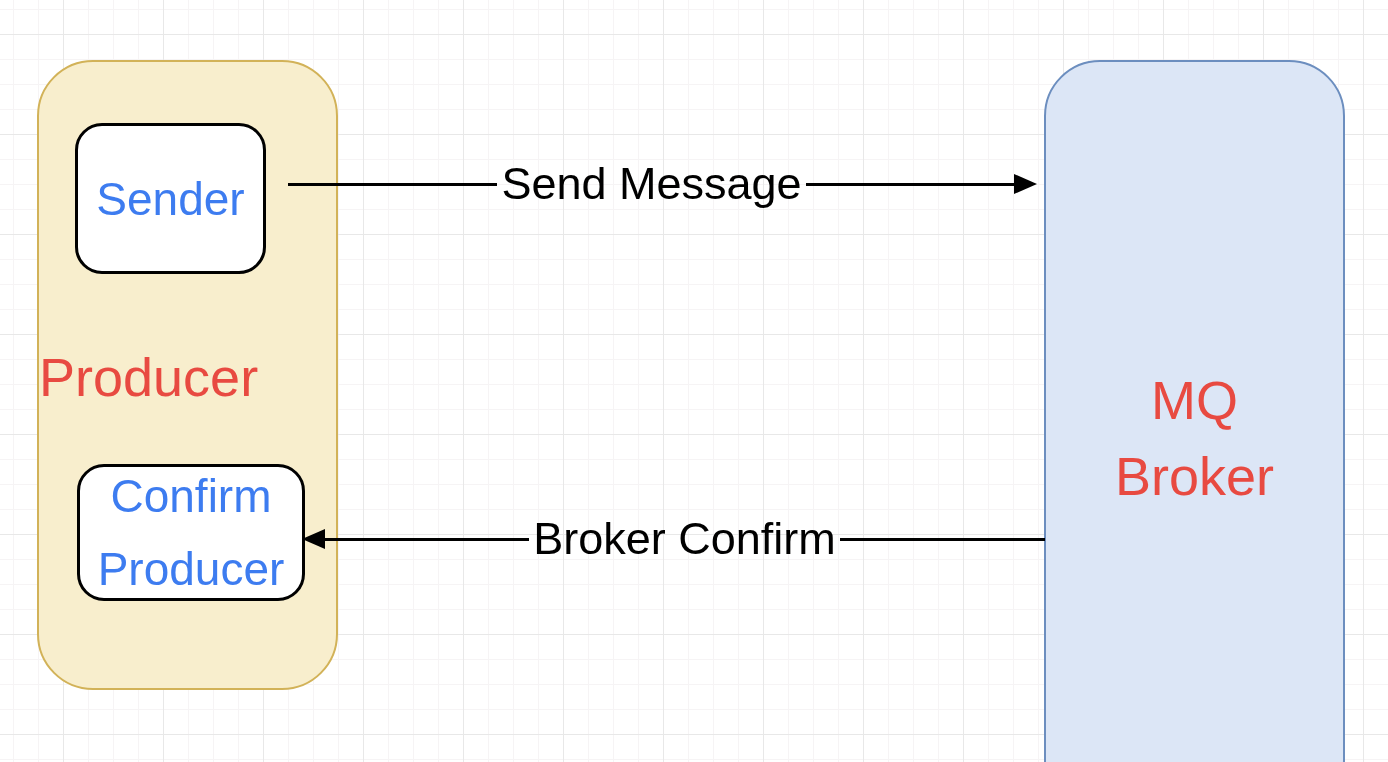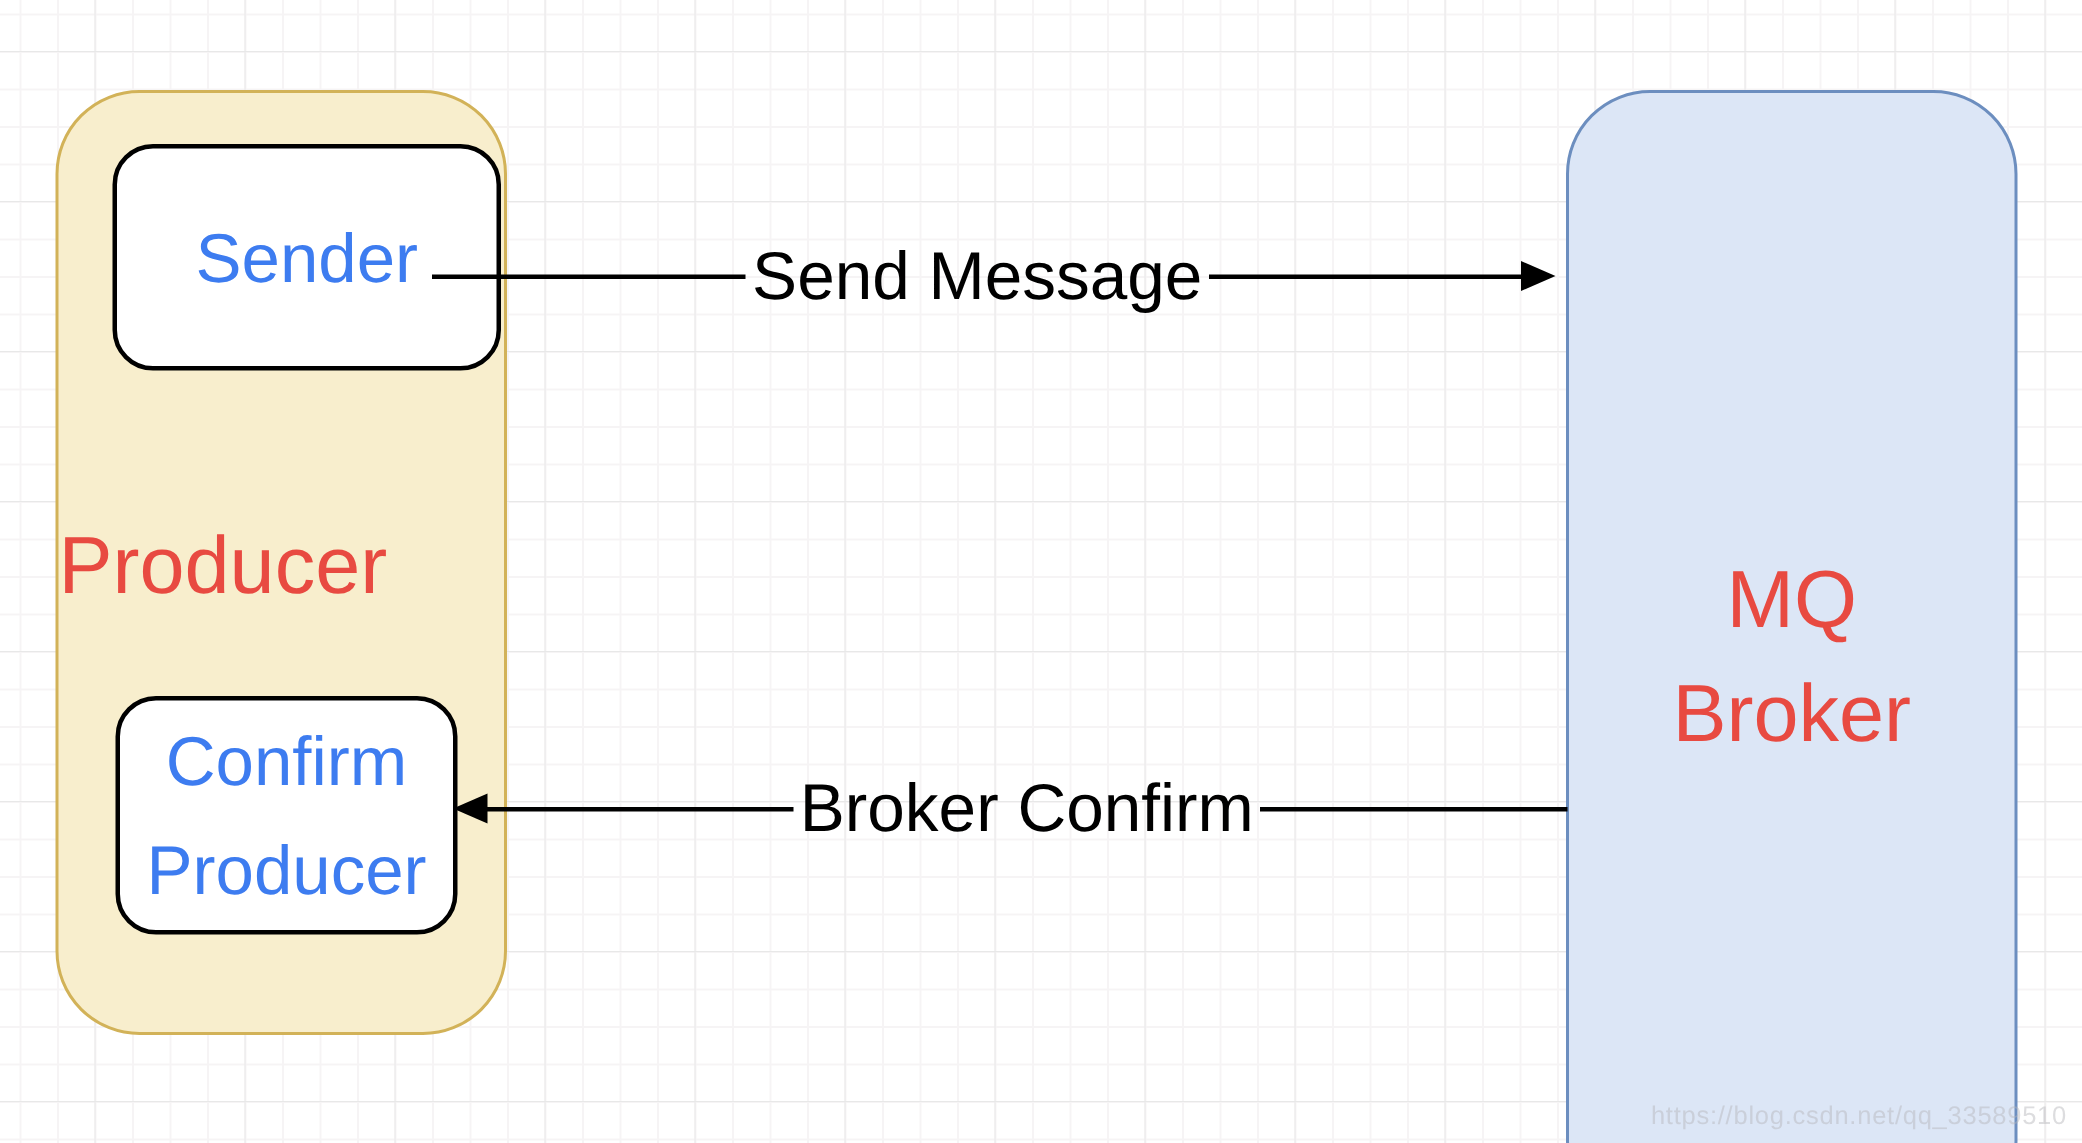--- a/index.html
+++ b/index.html
@@ -71,26 +71,26 @@
     border: 3px solid var(--node-stroke, #000000);
     border-radius: 27px;
     display: flex;
     align-items: center;
     justify-content: center;
     color: var(--blue-text, #3d7cf0);
     font-size: 46px;
     text-align: center;
   }
   .sender-node {
-    left: 36px; top: 34px;
-    width: 259px; height: 151px;
+    left: 36px; top: 61px;
+    width: 191px; height: 151px;
   }
   .confirm-node {
     left: 38px; top: 402px;
-    width: 228px; height: 159px;
+    width: 228px; height: 137px;
     line-height: 73px;
   }
 
   
   .arrow {
     position: absolute;
     height: 60px;
     display: flex;
     align-items: center;
   }
@@ -159,15 +159,14 @@
     <div class="head-right"></div>
   </div>
 
   <div class="arrow arrow-confirm">
     <div class="head-left"></div>
     <div class="seg"></div>
     <div class="arrow-label">Broker Confirm</div>
     <div class="seg"></div>
   </div>
 
-  <div class="watermark">https://blog.csdn.net/qq_33589510</div>
 
 </div>
 
 </body></html>

